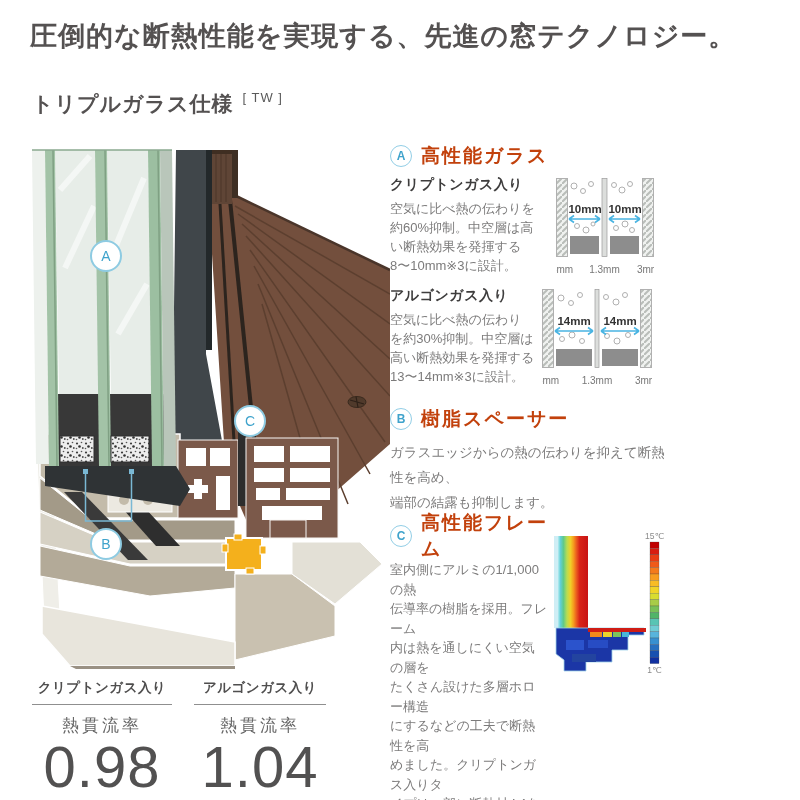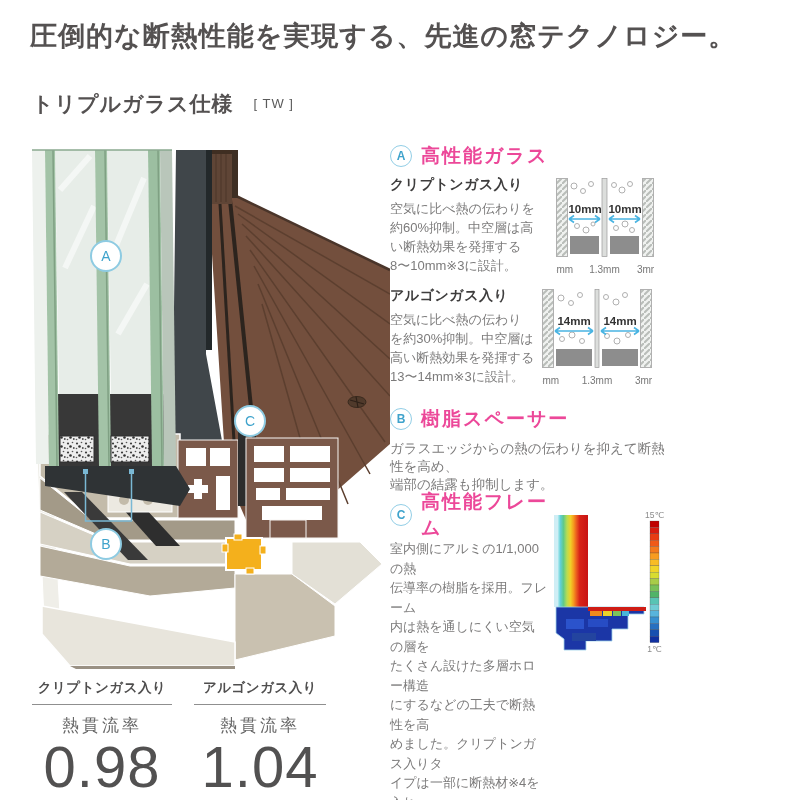--- a/index.html
+++ b/index.html
@@ -1,41 +1,41 @@
 <!DOCTYPE html>
 <html><head>
 <meta charset="utf-8">
 <style>
   * { box-sizing: border-box; margin: 0; padding: 0; }
   html,body { width:800px; height:800px; background:#ffffff;
     font-family:"Liberation Sans","DejaVu Sans",sans-serif; overflow:hidden; }
   .page-title { padding:18px 6px 0 30px; font-size:27px; font-weight:bold;
     color:#545151; letter-spacing:1px; }
-  .sub-row { margin:36px 0 0 32px; display:flex; align-items:center; gap:20px; }
+  .sub-row { margin:36px 0 0 32px; display:flex; align-items:flex-start; gap:9px; }
   .sub-title { font-size:21px; font-weight:bold; color:#545151; letter-spacing:1px; }
   .sub-tag { font-size:13px; color:#5a5a5a; padding-bottom:2px; letter-spacing:1px; }
   .content { display:flex; margin-top:26px; padding-left:30px; }
   .left-col { width:360px; flex:none; }
   .right-col { width:276px; flex:none; }
   .sec-head { display:flex; align-items:center; gap:9px; height:24px; }
   .badge { width:22px; height:22px; border-radius:50%; border:1.5px solid #92cee6;
     color:#3fa3cc; font-size:12px; font-weight:bold; display:flex;
     align-items:center; justify-content:center; flex:none; }
-  .sec-title { font-size:19px; font-weight:bold; color:#ec4899; letter-spacing:2px; }
+  .sec-title { font-size:19px; font-weight:bold; color:#c2410c; letter-spacing:2px; }
   .body-text { margin-top:10px; font-size:14px; line-height:24px; color:#7c7b7b;
     white-space:pre-line; letter-spacing:0.2px; }
   .gas-row { display:flex; margin-top:8px; }
   .gas-row.argon { margin-top:5px; }
   .gas-text { width:152px; flex:none; }
   .gas-title { font-size:14px; font-weight:bold; color:#3e3d3d; letter-spacing:0.5px; }
   .gas-body { margin-top:5px; font-size:13px; line-height:19px; color:#7c7b7b;
     white-space:pre-line; }
   .gas-fig { margin-left:auto; margin-right:12px; margin-top:2px; }
   .sec-b-head { margin-top:14px; }
-  .body-b { margin-top:9px; font-size:13.5px; line-height:18px; color:#7c7b7b;
+  .body-b { margin-top:9px; font-size:13.5px; line-height:25px; color:#7c7b7b;
     white-space:pre-line; }
   .c-row { display:flex; margin-top:9px; }
   .c-left { width:158px; flex:none; }
   .body-c { margin-top:12px; font-size:13px; line-height:19.5px; color:#7c7b7b;
     white-space:pre-line; }
   .thermal-cell { margin-left:4px; margin-top:8px; width:114px; flex:none; }
   .stats { display:flex; margin-top:6px; padding-left:2px; }
   .stat { width:140px; text-align:center; }
   .stat.second { margin-left:22px; width:132px; }
   .stat-label { font-size:13.5px; font-weight:bold; color:#4f4e4e; padding-bottom:7px;

